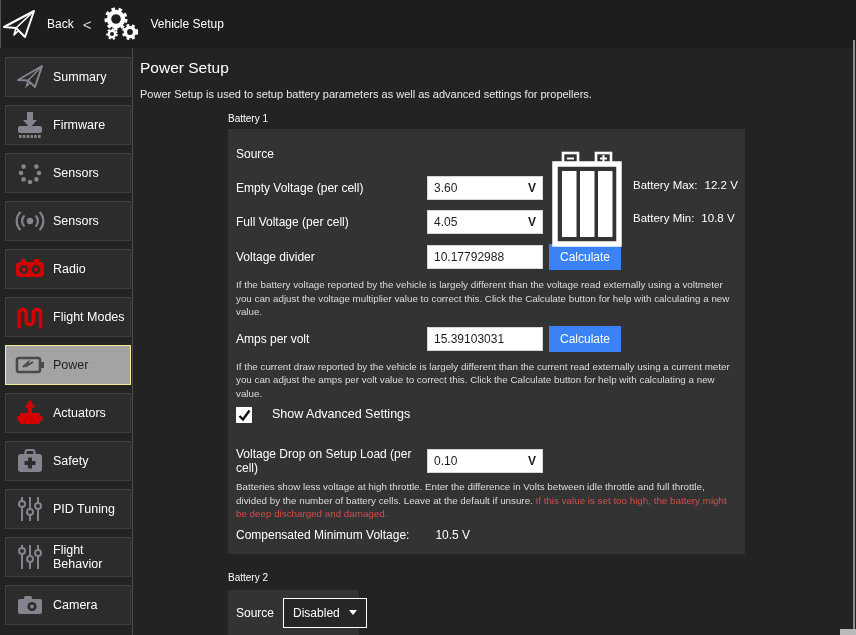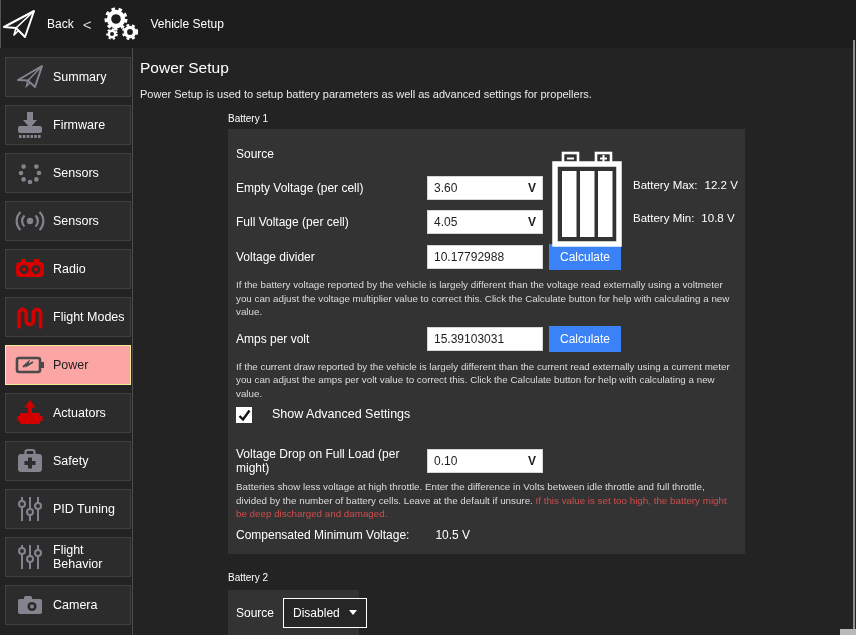--- a/index.html
+++ b/index.html
@@ -25,21 +25,21 @@
     background:#232323; border-right:1px solid #4e4e4e; padding-top:9px;
   }
   .side-btn {
     width:126px; height:40px; margin:0 0 8px 5px;
     background:#2c2c2c; border:1px solid #3f3f3f;
     display:flex; align-items:center; cursor:pointer;
   }
   .side-btn .ic { width:30px; height:30px; margin:0 8px 0 9px; flex:0 0 30px;
     display:flex; align-items:center; justify-content:center; }
   .side-btn .lbl { font-size:12.5px; color:#fff; }
-  .side-btn.selected { background:#fca5a5; border-color:#f3eb96; }
+  .side-btn.selected { background:#a3a3a3; border-color:#f3eb96; }
   .side-btn.selected .lbl { color:#1e1e1e; }
   
   .content { position:absolute; left:134px; top:48px; width:812px; height:587px; overflow:hidden; }
   .page-title { font-size:15.5px; font-weight:400; color:#fff; margin:11px 0 0 6px; }
   .page-desc  { font-size:11px; color:#eaeaea; margin:11px 0 0 6px; }
   .sections { margin-left:94px; }
   .sec-heading { font-size:10px; color:#fff; margin-top:13px; }
   .panel {
     background:#333333; width:517px; margin-top:5px;
     padding:8px 8px 8px 8px; position:relative;
@@ -319,21 +319,21 @@
       <div class="chkrow">
         <span class="checkbox">
           <svg width="13" height="13" viewBox="0 0 13 13">
             <polyline points="1.5,7 5,10.5 11.5,1.5" fill="none" stroke="#111" stroke-width="2.4"></polyline>
           </svg>
         </span>
         <span class="lbl">Show Advanced Settings</span>
       </div>
 
       <div class="prow" style="margin-bottom:6px">
-        <span class="plabel">Voltage Drop on Full Load (per might)</span>
+        <span class="plabel">Voltage Drop on Setup Load (per cell)</span>
         <span class="textfield">
           <span>0.10</span>
           <span class="unit">V</span>
         </span>
       </div>
 
       <div class="help"><span>Batteries show less voltage at high throttle. Enter the difference in Volts between idle throttle and full throttle, divided by the number of battery cells. Leave at the default if unsure. </span><span class="warn">If this value is set too high, the battery might be deep discharged and damaged.</span></div>
 
       <div class="comprow">
         <span>Compensated Minimum Voltage:</span>

